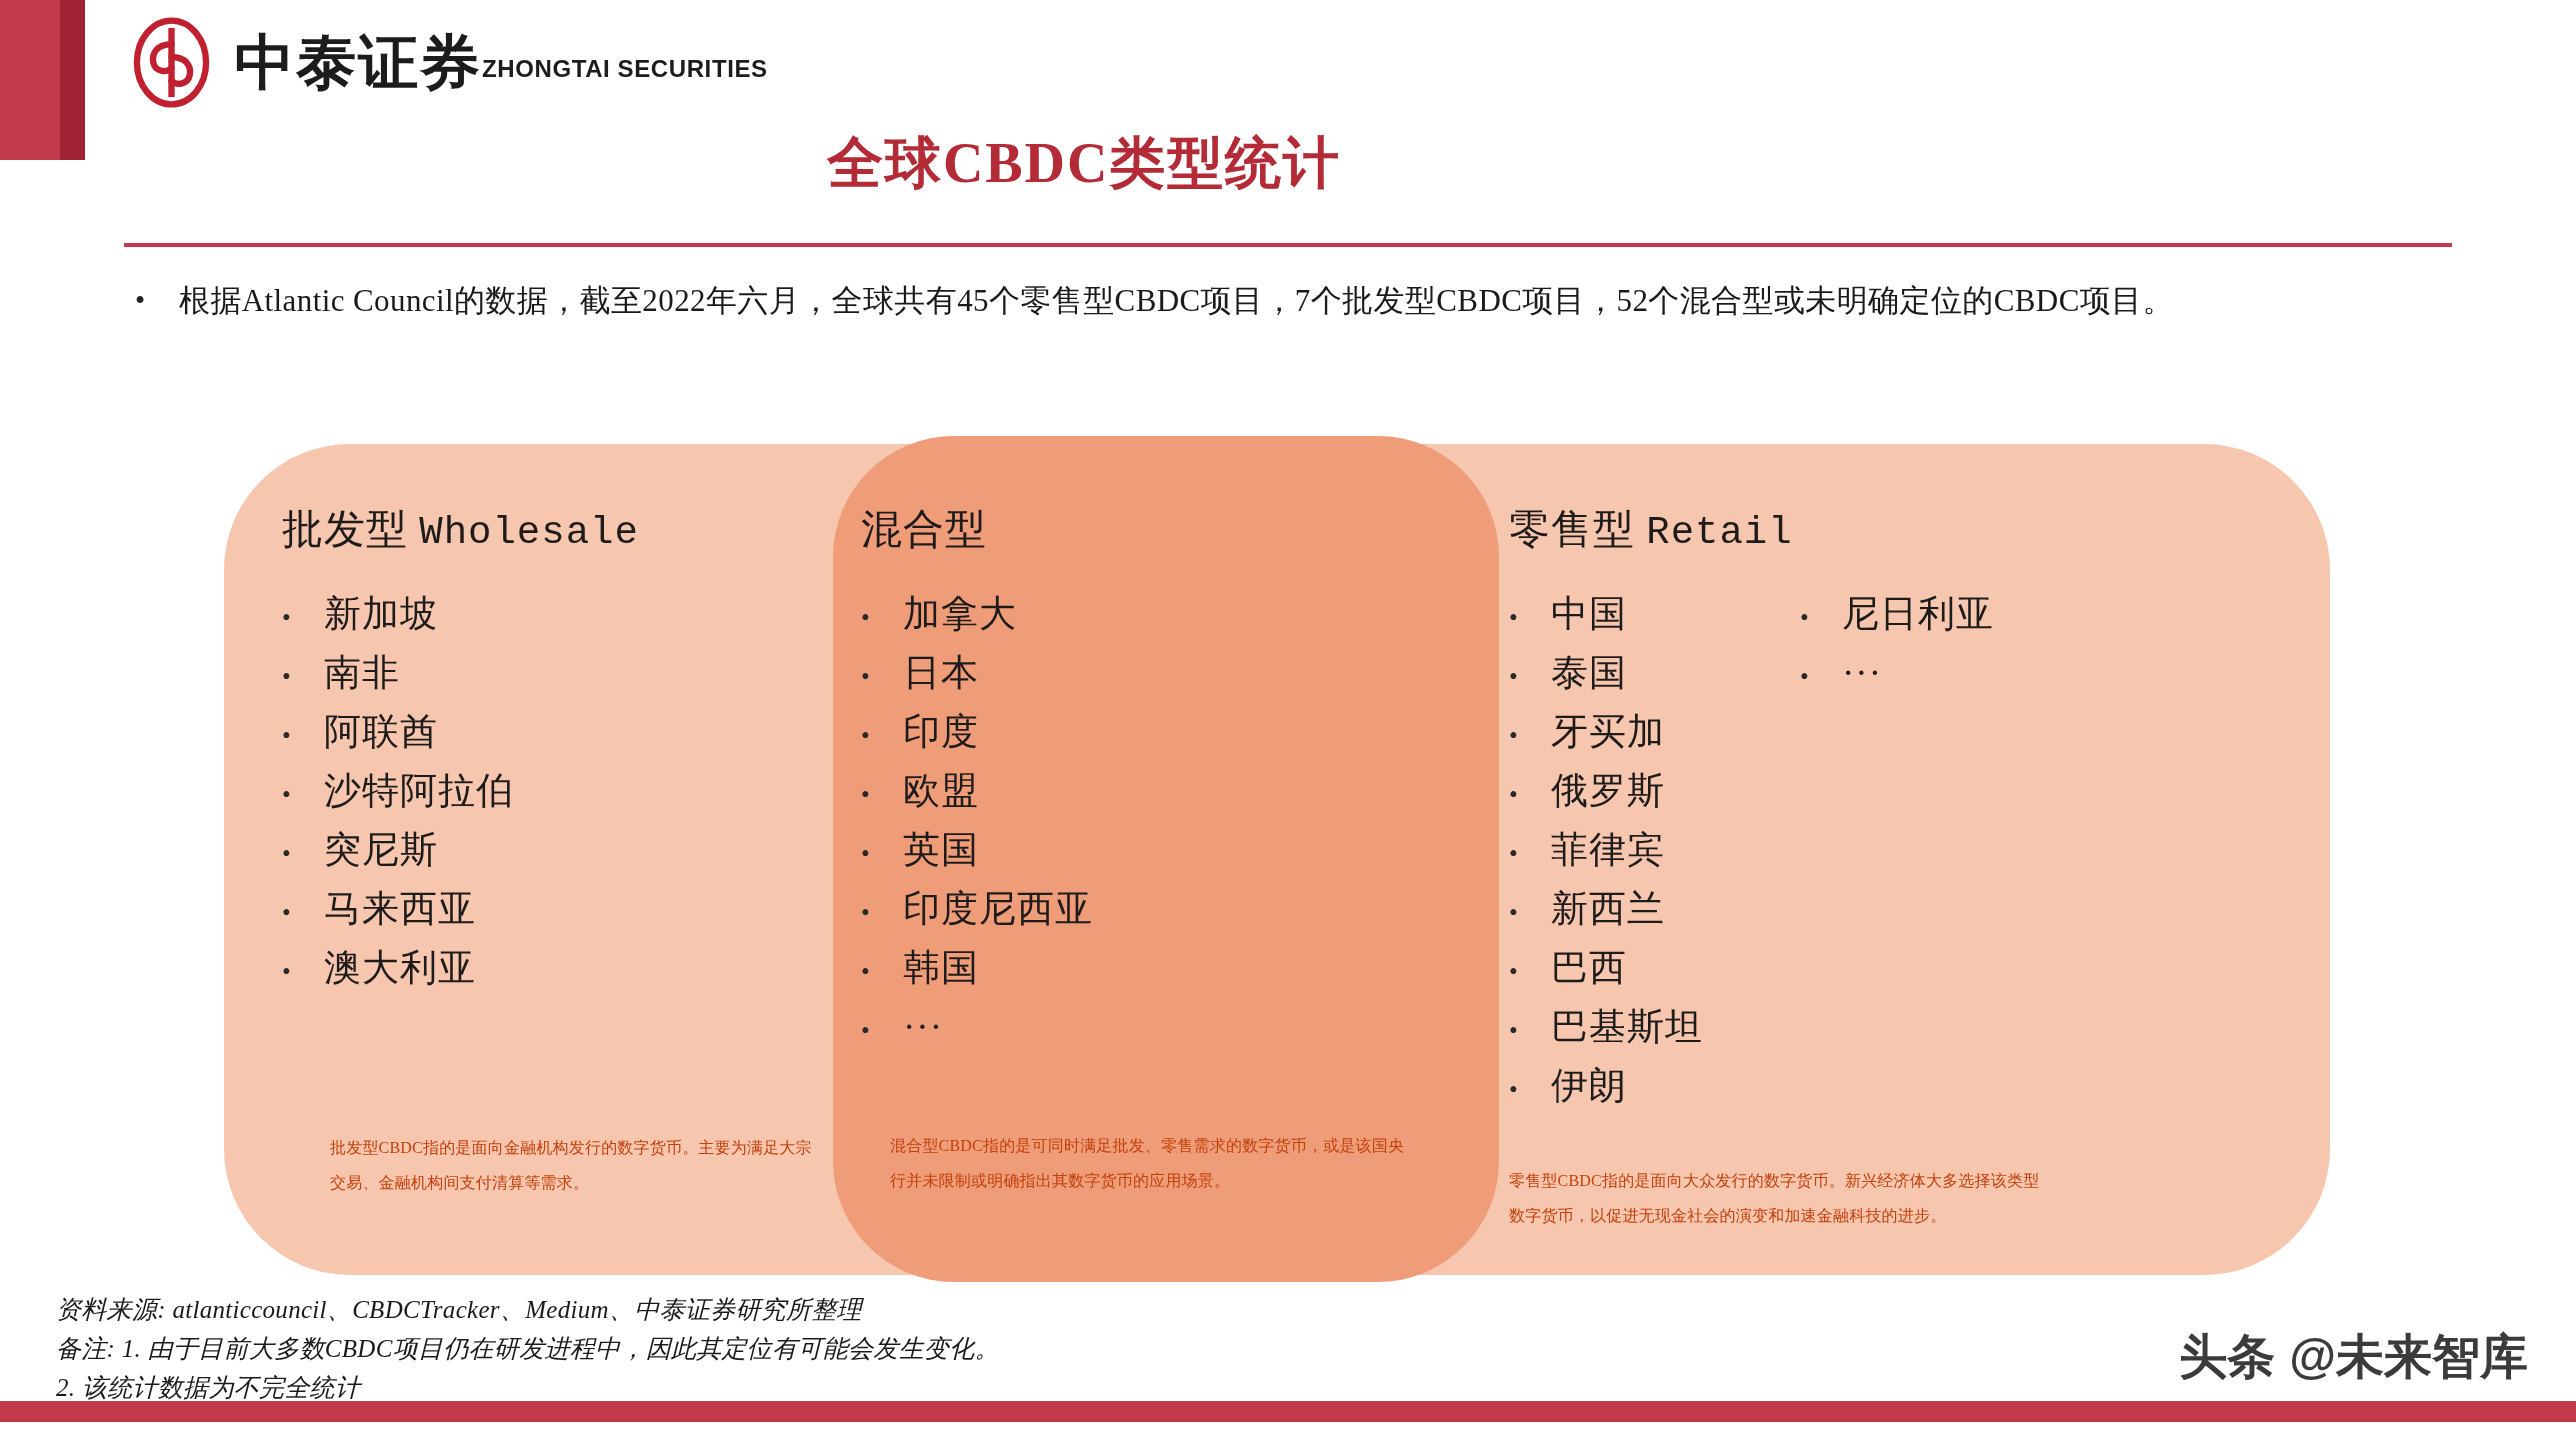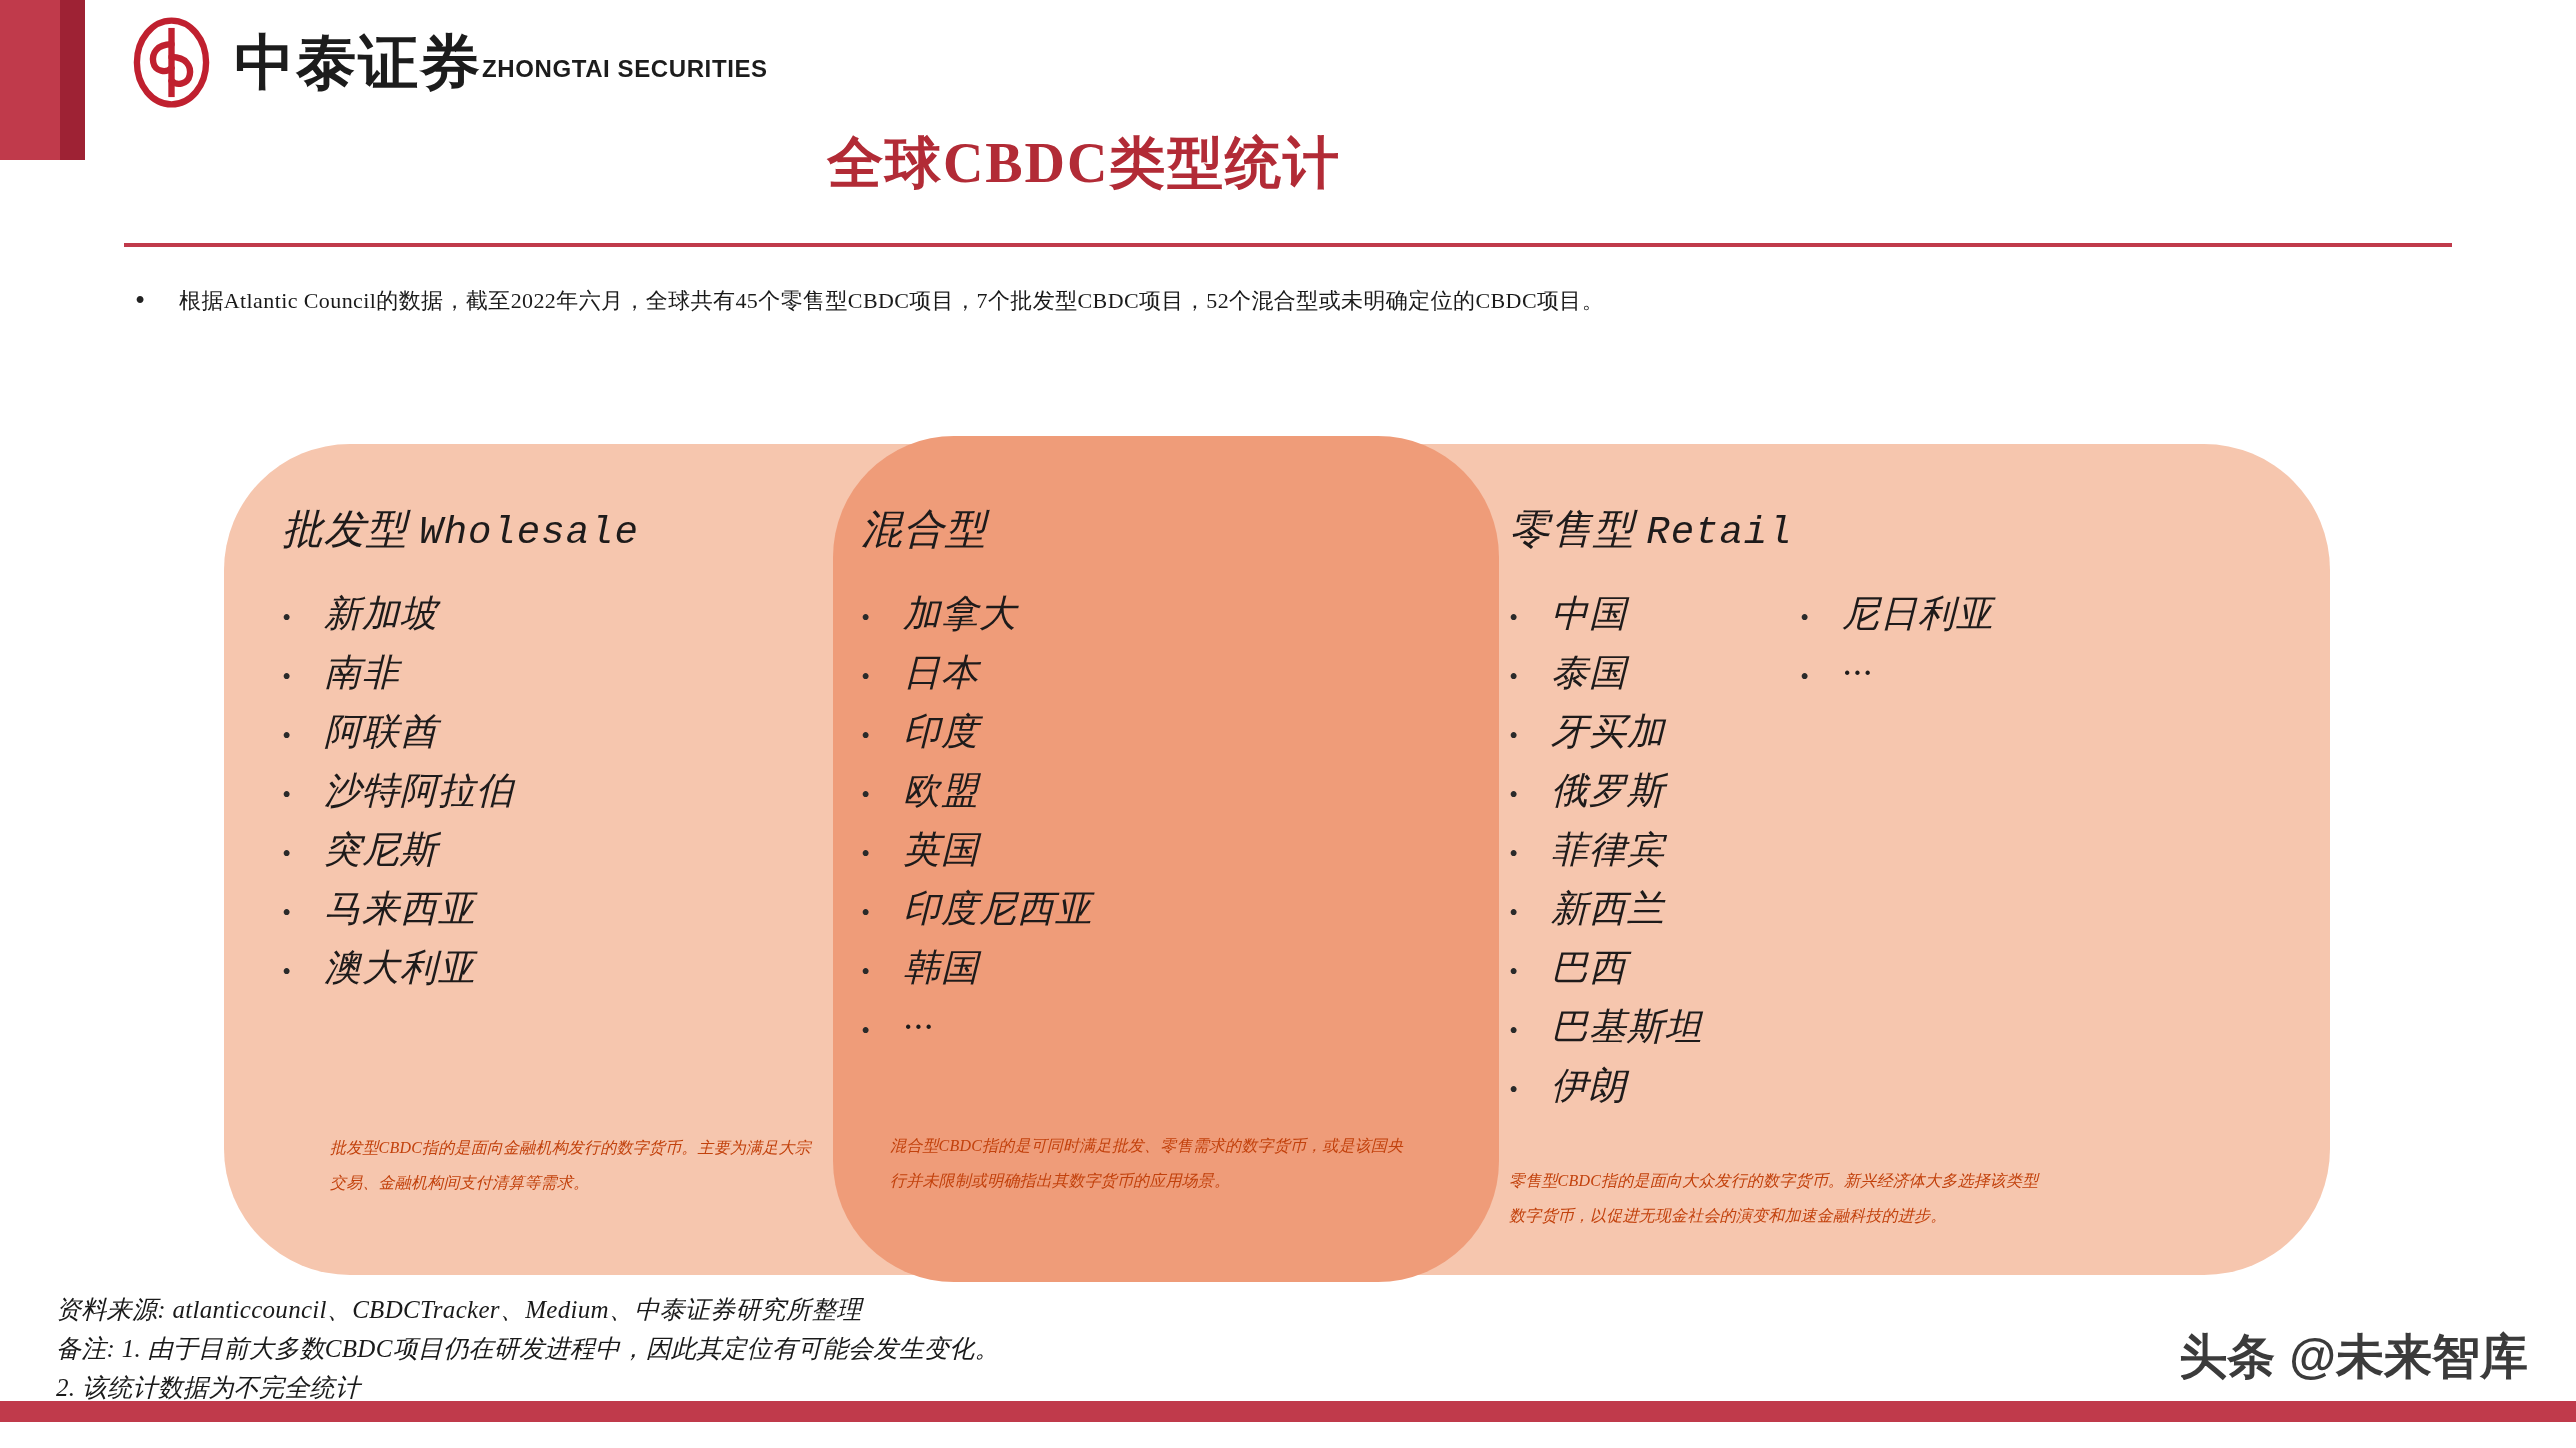--- a/index.html
+++ b/index.html
@@ -87,32 +87,32 @@
     width: 44px;
     flex: 0 0 44px;
     font-size: 29px;
     line-height: 44px;
     color: #222;
     text-align: left;
   }
   #intro-text {
     flex: 1;
     font-family: "Liberation Serif", "DejaVu Serif", serif;
-    font-size: 22px;
+    font-size: 31px;
     line-height: 46px;
     color: #1a1a1a;
     letter-spacing: 0.4px;
     text-align: justify;
   }
 
   
   #diagram {
     position: absolute;
     left: 224px; top: 444px;
-    width: 2106px; height: 831px; font-style: italic;
+    width: 2106px; height: 831px;
   }
   #outer-pill {
     position: absolute;
     left: 0; top: 0;
     width: 2106px; height: 831px;
     background: #f6c6ae;
     border-radius: 126px;
   }
   #middle-pill {
     position: absolute;

